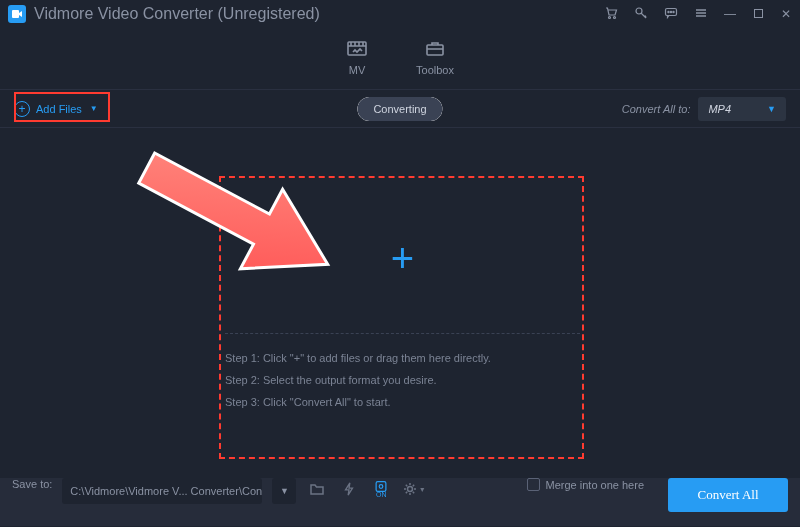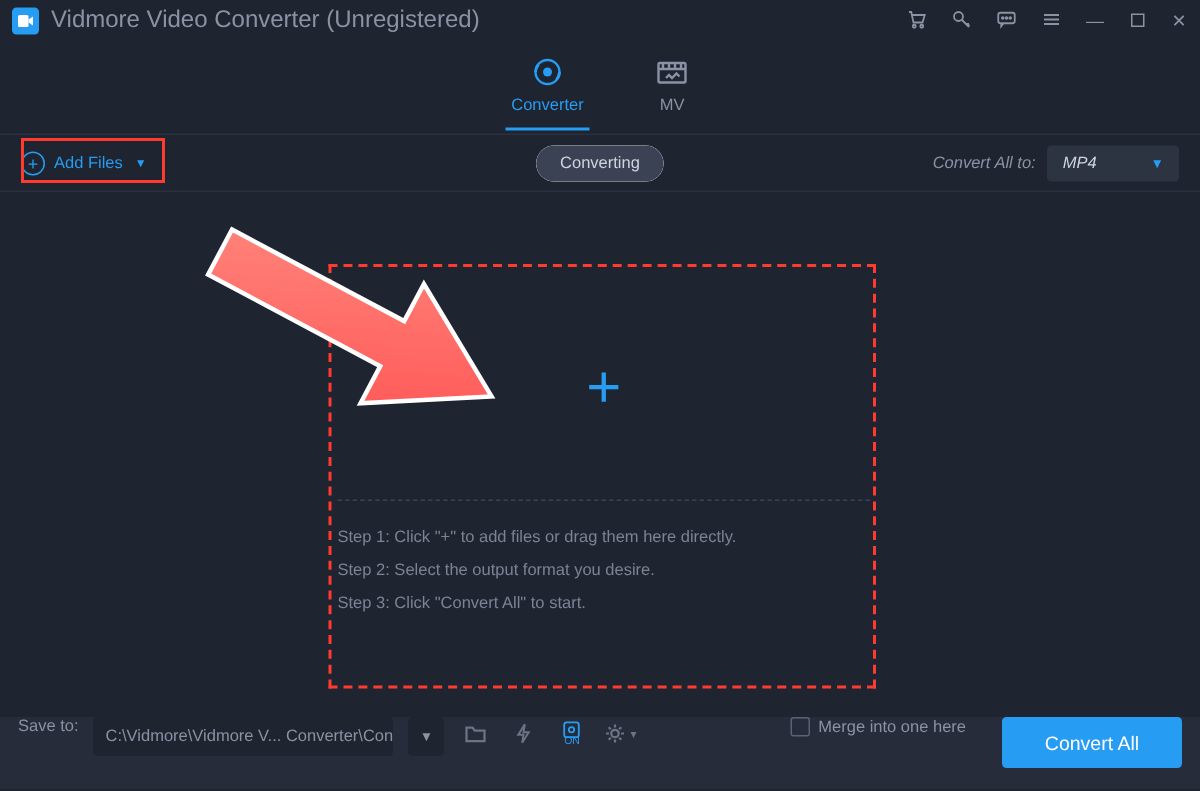--- a/index.html
+++ b/index.html
@@ -54,21 +54,21 @@
   
   .bottombar { height: 48px; background: #262c3a; display: flex; align-items: flex-start; padding: 0 12px; gap: 10px; font-size: 11px; }
   .saveto-label { color: #8a92a3; }
   .path { background: #1e2430; height: 26px; width: 200px; display: flex; align-items: center; padding: 0 8px; color: #8a92a3; border-radius: 3px; overflow: hidden; white-space: nowrap; }
   .pathcaret { background: #1e2430; height: 26px; width: 24px; display:flex; align-items:center; justify-content:center; color:#8a92a3; border-radius:3px; font-size:9px;}
   .bicon { width: 22px; height: 22px; display: flex; align-items: center; justify-content: center; color: #6b7384; }
   .bicon.blue { color: #279cf3; }
   .bicon svg { stroke: currentColor; fill: none; stroke-width: 1.5; }
   .merge { display: flex; align-items: center; gap: 6px; margin-left: auto; color: #8a92a3; }
   .checkbox { width: 13px; height: 13px; border: 1.2px solid #5a6276; border-radius: 2px; }
-  .convert-btn { background: #279cf3; color: #fff; width: 120px; height: 34px; display: flex; align-items: center; justify-content: center; font-size: 13px; border-radius: 3px; margin-left: 14px; }
+  .convert-btn { background: #279cf3; color: #fff; width: 120px; height: 34px; display: flex; align-items: center; justify-content: center; font-size: 13px; border-radius: 3px; margin-left: 14px; font-family: Liberation Serif, serif; }
   .tinytxt { font-size: 7px; margin-top:-2px; }
 </style>
 </head>
 <body>
 
 <div class="titlebar">
   <div class="logo">
     <svg viewBox="0 0 12 12">
         <rect x="1" y="2" width="7" height="8" rx="1" fill="#fff"></rect>
         <path d="M8 5 L11 3 V9 L8 7 Z" fill="#fff"></path>
@@ -97,39 +97,38 @@
         </svg></span>
     <span class="wc">—</span>
     <span class="wc"><svg width="11" height="11" viewBox="0 0 11 11" stroke="#8a92a3" fill="none">
           <rect x="1.5" y="1.5" width="8" height="8"></rect>
         </svg></span>
     <span class="wc">✕</span>
   </div>
 </div>
 
 <div class="toptabs">
-  <div class="ttab active">
-    <div class="ticon">
-      <svg width="22" height="22" viewBox="0 0 22 22">
-          <circle cx="11" cy="11" r="8"></circle>
-          <circle cx="11" cy="11" r="3" fill="#279cf3" stroke="none"></circle>
-          <path d="M3 11a8 8 0 0 1 2-5M19 11a8 8 0 0 1-2 5" stroke-width="2"></path>
-        </svg>
-    </div>
-    <span>Converter</span>
-  </div>
   <div class="ttab">
     <div class="ticon">
       <svg width="22" height="20" viewBox="0 0 22 20">
           <rect x="2" y="4" width="18" height="13" rx="1"></rect>
           <path d="M2 8h18M5 4v4M9 4v4M13 4v4M17 4v4"></path>
           <path d="M7 14l2-2 2 2 3-3 2 2"></path>
         </svg>
     </div>
     <span>MV</span>
+  </div>
+  <div class="ttab">
+    <div class="ticon">
+      <svg width="22" height="20" viewBox="0 0 22 20">
+          <rect x="3" y="7" width="16" height="10" rx="1"></rect>
+          <path d="M3 11h16M8 7V5h6v2"></path>
+        </svg>
+    </div>
+    <span>Toolbox</span>
   </div>
 </div>
 
 <div class="subbar" style="position:relative;">
   <div class="addfiles">
     <span class="plus-ring">+</span>
     <span>Add Files</span>
     <span class="caret">▼</span>
   </div>
   <div class="segment">

